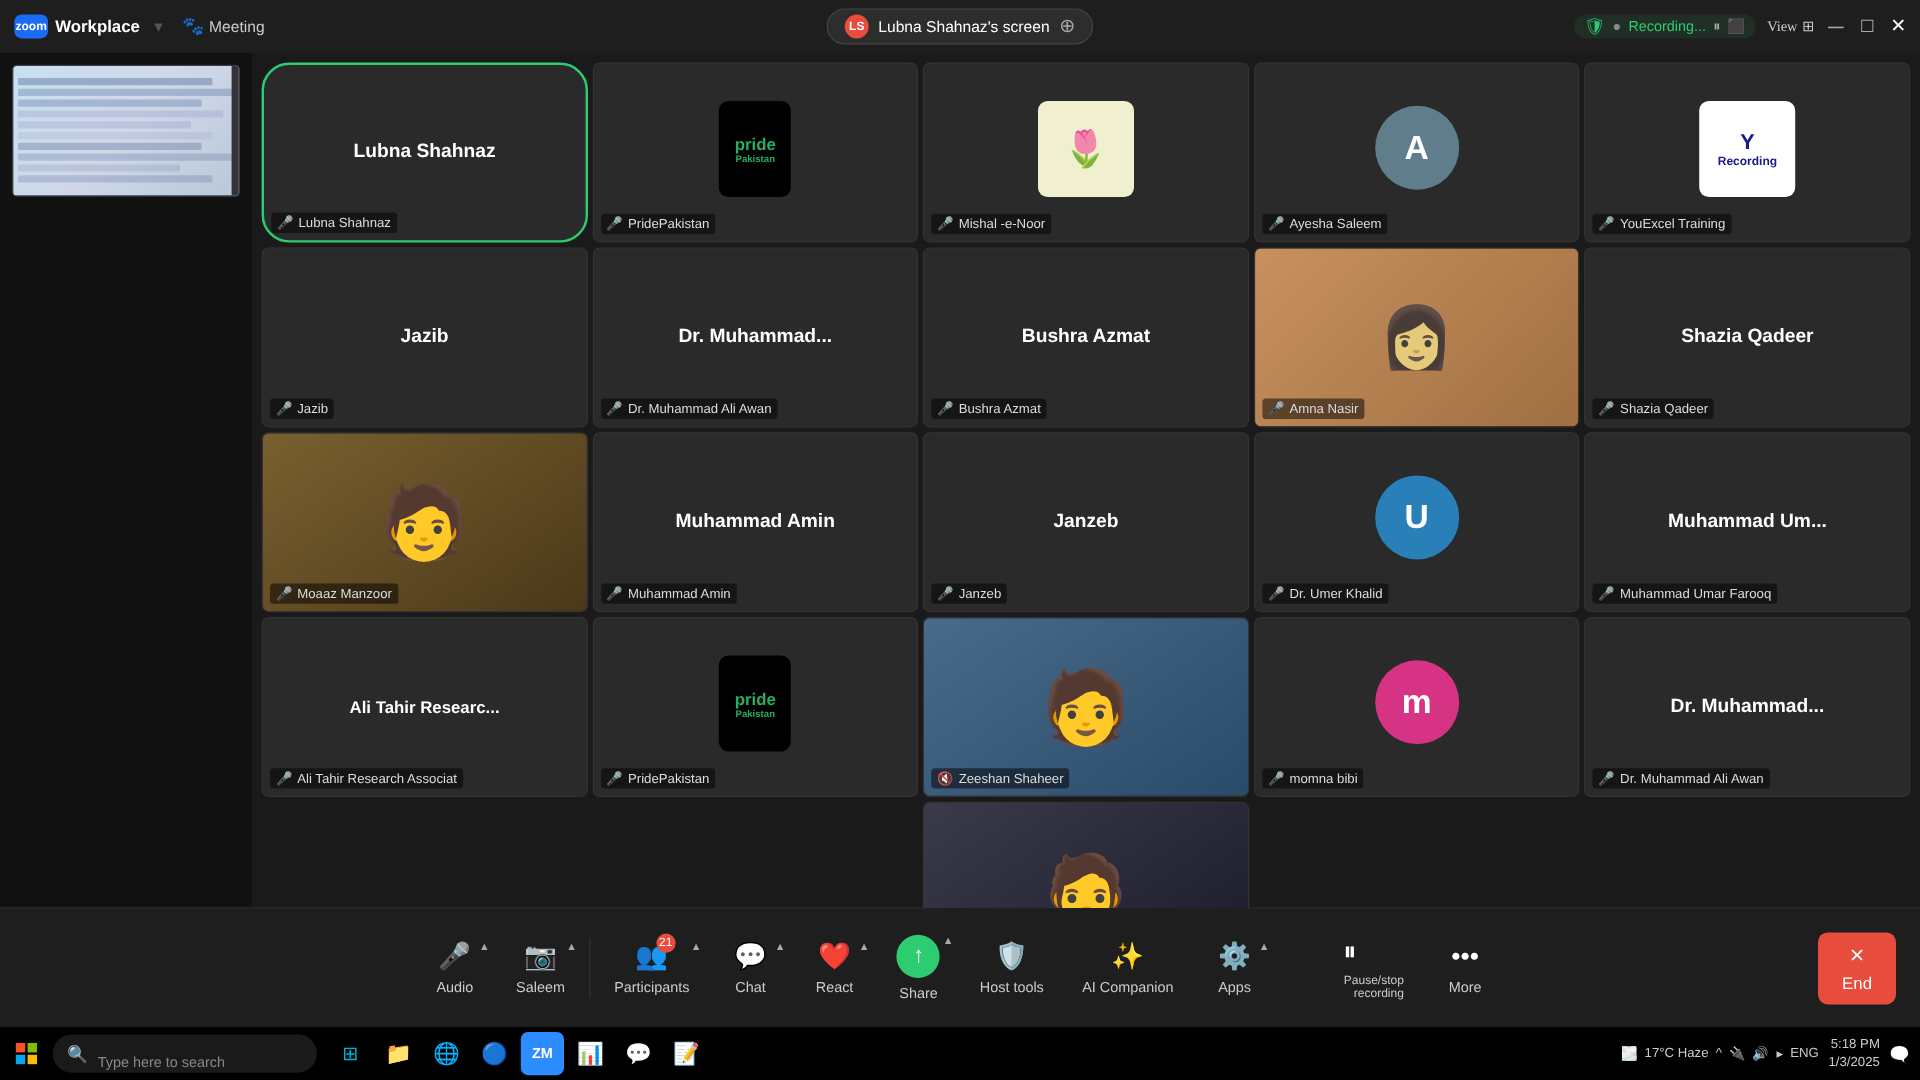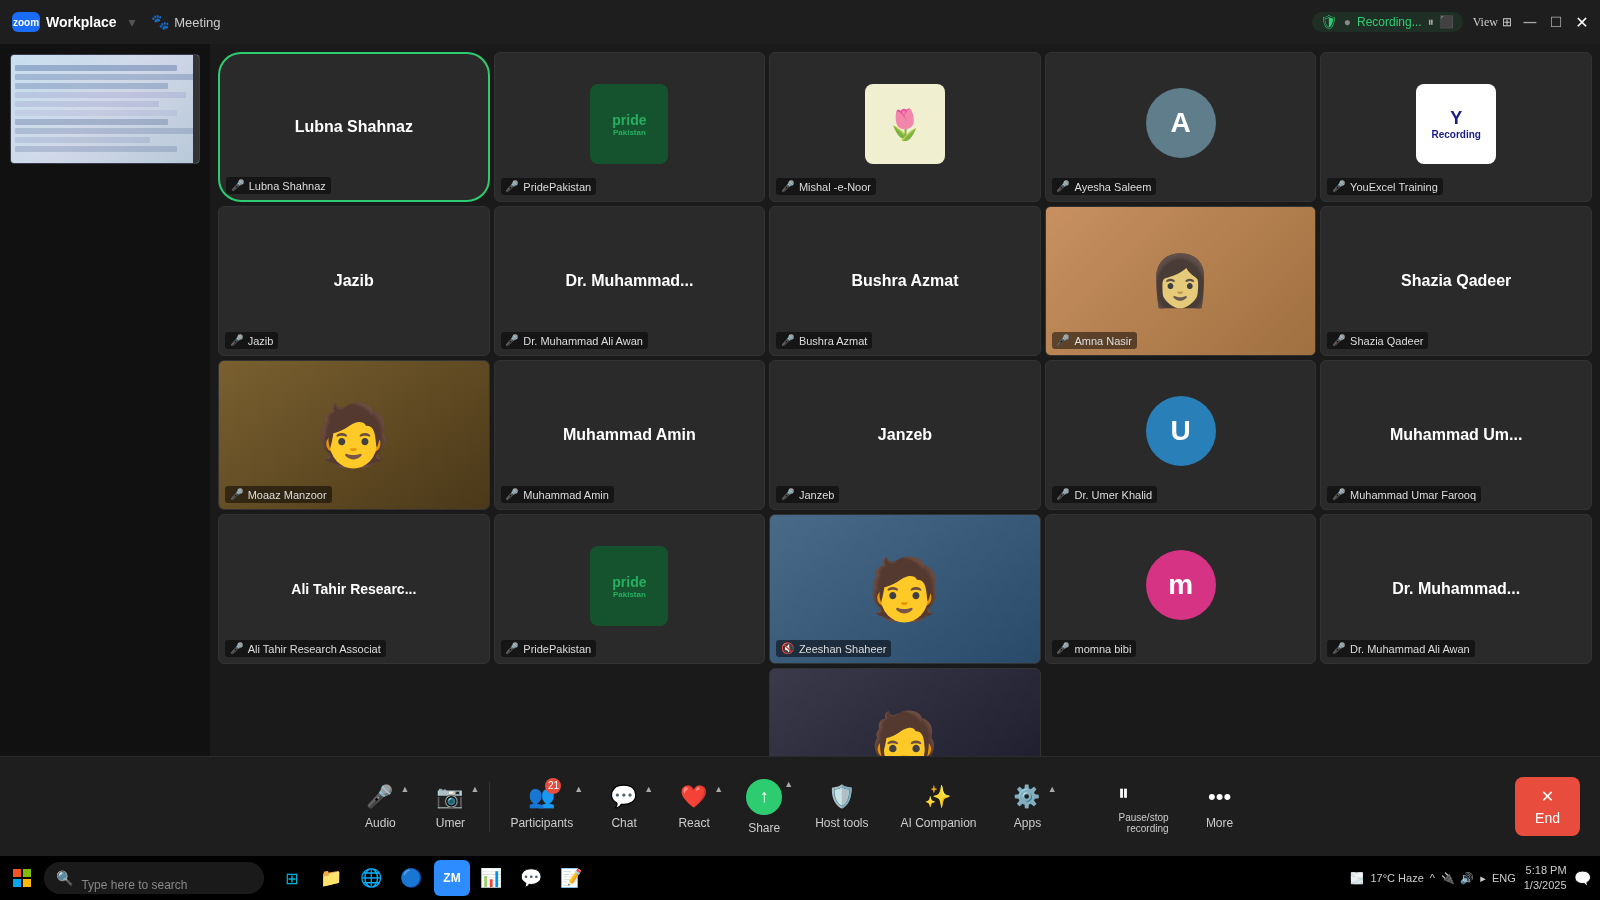--- a/index.html
+++ b/index.html
@@ -214,23 +214,23 @@
       align-items: center;
       gap: 4px;
       color: #ddd;
       font-size: 11px;
       background: rgba(0,0,0,0.5);
       padding: 2px 5px;
       border-radius: 3px;
     }
     .mute-icon { color: #e74c3c; font-size: 11px; }
     .pride-logo {
-      width: 78px;
+      width: 60px;
       height: 80px;
-      background: #14532d;
+      background: #000000;
       border-radius: 8px;
       display: flex;
       align-items: center;
       justify-content: center;
       font-size: 11px;
       font-weight: 700;
       color: #27ae60;
       margin-bottom: 6px;
     }
     .pride-logo-inner {
@@ -430,20 +430,25 @@
   <div class="zoom-logo">
     <div class="zoom-icon">zoom</div>
     <span>Workplace</span>
   </div>
   <span style="color:#555;font-size:14px">▾</span>
   <div class="title-bar-meeting">
     <span style="font-size:15px">🐾</span>
     <span>Meeting</span>
   </div>
 
+  <div class="screen-share-pill">
+    <div class="ls-avatar">LS</div>
+    <span>Lubna Shahnaz's screen</span>
+    <span style="color:#aaa;font-size:16px">⊕</span>
+  </div>
 
   <div class="title-bar-right">
     <div class="recording-badge">
       <span class="recording-dot">🛡</span>
       <span style="color:#888">●</span>
       <span>Recording...</span>
       <span style="color:#aaa">⏸</span>
       <span style="color:#aaa">⬛</span>
     </div>
     <button class="view-btn">
@@ -676,21 +681,21 @@
 <div class="toolbar">
 
   <div class="toolbar-item">
     <div class="toolbar-icon">🎤</div>
     <span class="toolbar-label">Audio</span>
     <span class="toolbar-chevron">▲</span>
   </div>
 
   <div class="toolbar-item">
     <div class="toolbar-icon">📷</div>
-    <span class="toolbar-label">Umer</span>
+    <span class="toolbar-label">Saleem</span>
     <span class="toolbar-chevron">▲</span>
   </div>
 
   <div class="separator"></div>
 
   <div class="toolbar-item">
     <div class="toolbar-icon" style="position:relative;">
       👥
       <div class="badge-count">21</div>
     </div>

